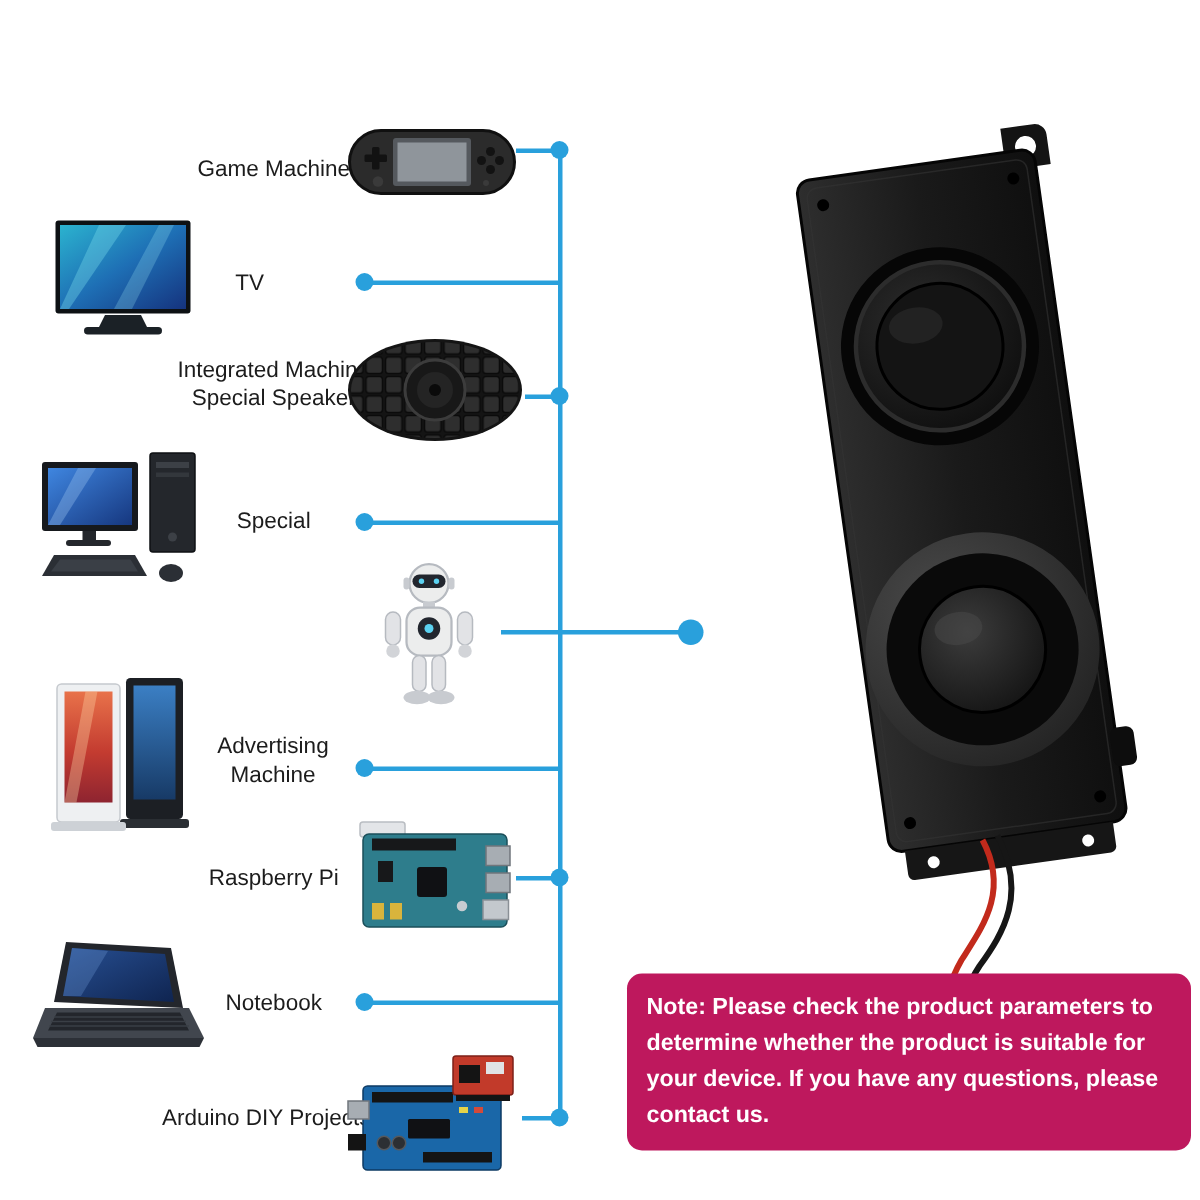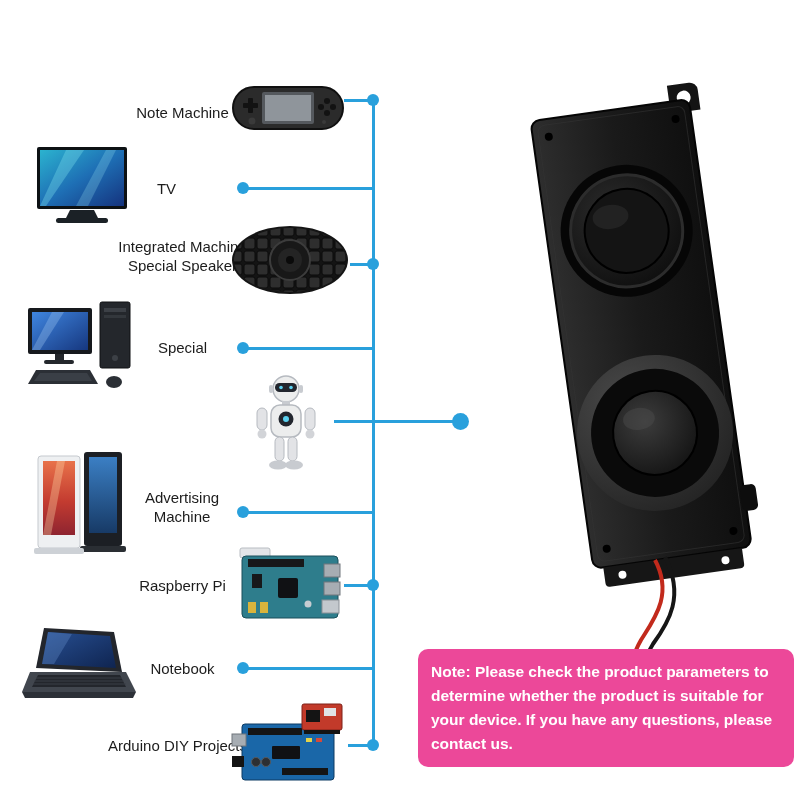--- a/index.html
+++ b/index.html
@@ -5,21 +5,21 @@
   html,body{margin:0;padding:0;background:#fff;}
   .canvas{position:relative;width:800px;height:800px;background:#ffffff;
           font-family:"Liberation Sans",sans-serif;overflow:hidden;}
   .title{position:absolute;left:0;right:0;top:8px;margin:0;text-align:center;
          font-size:34px;font-weight:bold;color:#000;}
   .hline,.vline{position:absolute;background:#29a0dc;}
   .dot{position:absolute;width:12px;height:12px;border-radius:50%;background:#29a0dc;}
   .dot.big{width:17px;height:17px;}
   .applabel{position:absolute;font-size:15px;color:#1c1c1c;text-align:center;line-height:1.25;}
   .icon{position:absolute;}
-  .note{position:absolute;left:418px;top:649px;width:376px;background:#ec4899;
+  .note{position:absolute;left:418px;top:649px;width:376px;background:#be185d;
         border-radius:10px;color:#ffffff;font-weight:bold;font-size:15.5px;
         line-height:1.55;padding:11px 13px;box-sizing:border-box;}
   .note p{margin:0;}
 </style>
 </head>
 <body>
 
 <div class="canvas">
 
 
@@ -37,21 +37,21 @@
   <div class="dot" style="left:367px;top:94px;"></div>
   <div class="dot" style="left:237px;top:182px;"></div>
   <div class="dot" style="left:367px;top:258px;"></div>
   <div class="dot" style="left:237px;top:342px;"></div>
   <div class="dot big" style="left:452px;top:413px;"></div>
   <div class="dot" style="left:237px;top:506px;"></div>
   <div class="dot" style="left:367px;top:579px;"></div>
   <div class="dot" style="left:237px;top:662px;"></div>
   <div class="dot" style="left:367px;top:739px;"></div>
 
-  <div class="applabel" style="left:105px;top:104px;width:155px;">Note Machine</div>
+  <div class="applabel" style="left:105px;top:104px;width:155px;">Game Machine</div>
   <div class="applabel" style="left:89px;top:180px;width:155px;">TV</div>
   <div class="applabel" style="left:105px;top:238px;width:155px;">Integrated Machine Special Speaker</div>
   <div class="applabel" style="left:105px;top:339px;width:155px;">Special</div>
   <div class="applabel" style="left:105px;top:577px;width:155px;">Raspberry Pi</div>
   <div class="applabel" style="left:132px;top:489px;width:100px;">Advertising Machine</div>
   <div class="applabel" style="left:105px;top:660px;width:155px;">Notebook</div>
   <div class="applabel" style="left:95px;top:737px;width:165px;">Arduino DIY Projects</div>
 
   <svg class="icon" style="left:232px;top:80px;" width="112" height="56" viewBox="0 0 112 56">
     <rect x="1" y="7" width="110" height="42" rx="21" fill="#2b2b2b" stroke="#101010" stroke-width="2"></rect>

